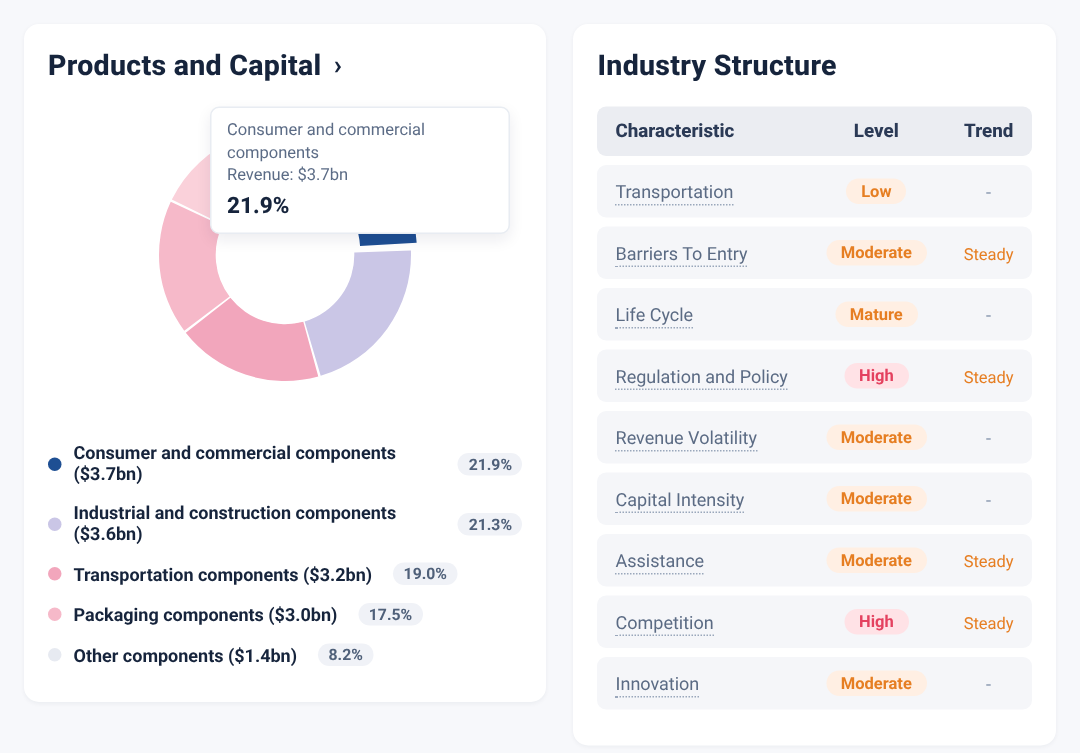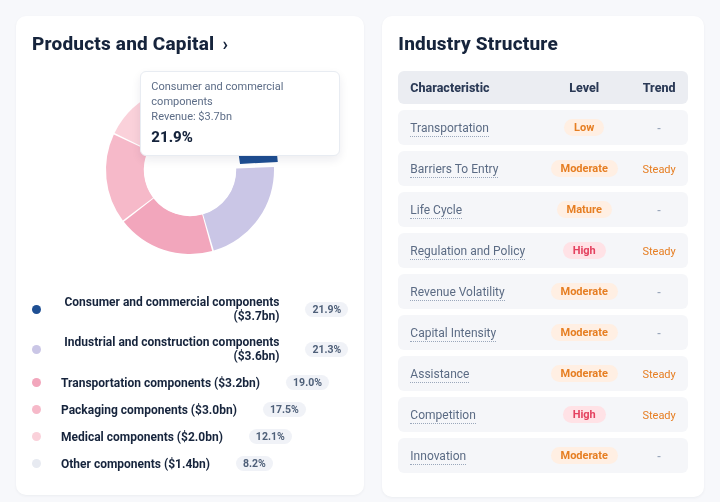--- a/index.html
+++ b/index.html
@@ -50,23 +50,22 @@
     border-radius:6px; padding:8px 10px;
     box-shadow:0 4px 10px rgba(20,30,60,.08);
     font-size:11px; line-height:1.35; color:#425572;
     max-width:200px;
   }
   .tooltip .ttTitle{color:#5c6c86;}
   .tooltip .ttPct{font-size:15px; font-weight:800; color:#16243c; margin-top:2px;}
   
   .legend{margin-top:14px;}
   .legend-row{
-    display:flex; align-items:center; gap:20px;
+    display:flex; align-items:center; gap:8px;
     padding:6px 0;
-    text-align:right;
   }
   .swatch{width:9px; height:9px; border-radius:50%; flex:0 0 9px;}
   .legend-label{font-size:12px; font-weight:700; color:#16243c;}
   .pill{
     margin-left:6px; font-size:10.5px; font-weight:700;
     background:#f0f2f7; color:#4f6079;
     border-radius:10px; padding:1px 7px;
   }
   
   .tbl{width:100%; border-collapse:separate; border-spacing:0 6px; margin-top:6px;}
@@ -143,25 +142,20 @@
           <span class="swatch" style="background: rgb(242, 166, 188);"></span>
           <span class="legend-label">Transportation components ($3.2bn)</span>
           <span class="pill">19.0%</span>
         </div>
         <div class="legend-row">
           <span class="swatch" style="background: rgb(246, 185, 201);"></span>
           <span class="legend-label">Packaging components ($3.0bn)</span>
           <span class="pill">17.5%</span>
         </div>
         <div class="legend-row">
-          <span class="swatch" style="background: rgb(250, 209, 218);"></span>
-          <span class="legend-label">Medical components ($2.0bn)</span>
-          <span class="pill">12.1%</span>
-        </div>
-        <div class="legend-row">
           <span class="swatch" style="background: rgb(231, 234, 241);"></span>
           <span class="legend-label">Other components ($1.4bn)</span>
           <span class="pill">8.2%</span>
         </div>
       </div>
   </section>
 
   <section class="card right">
     <h2>Industry Structure</h2>
 

